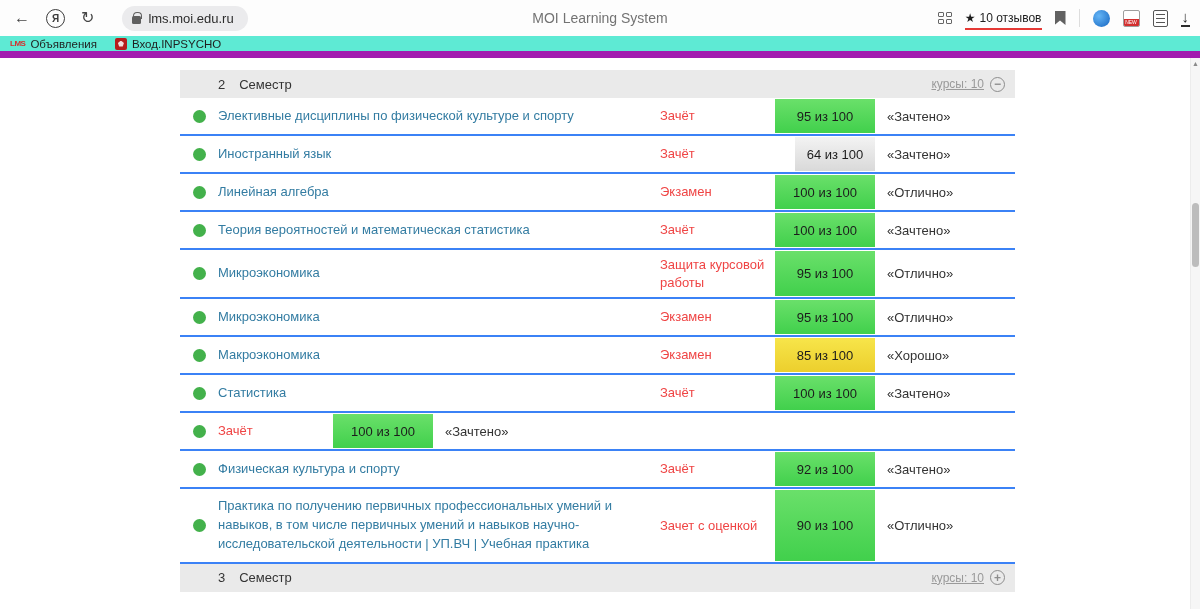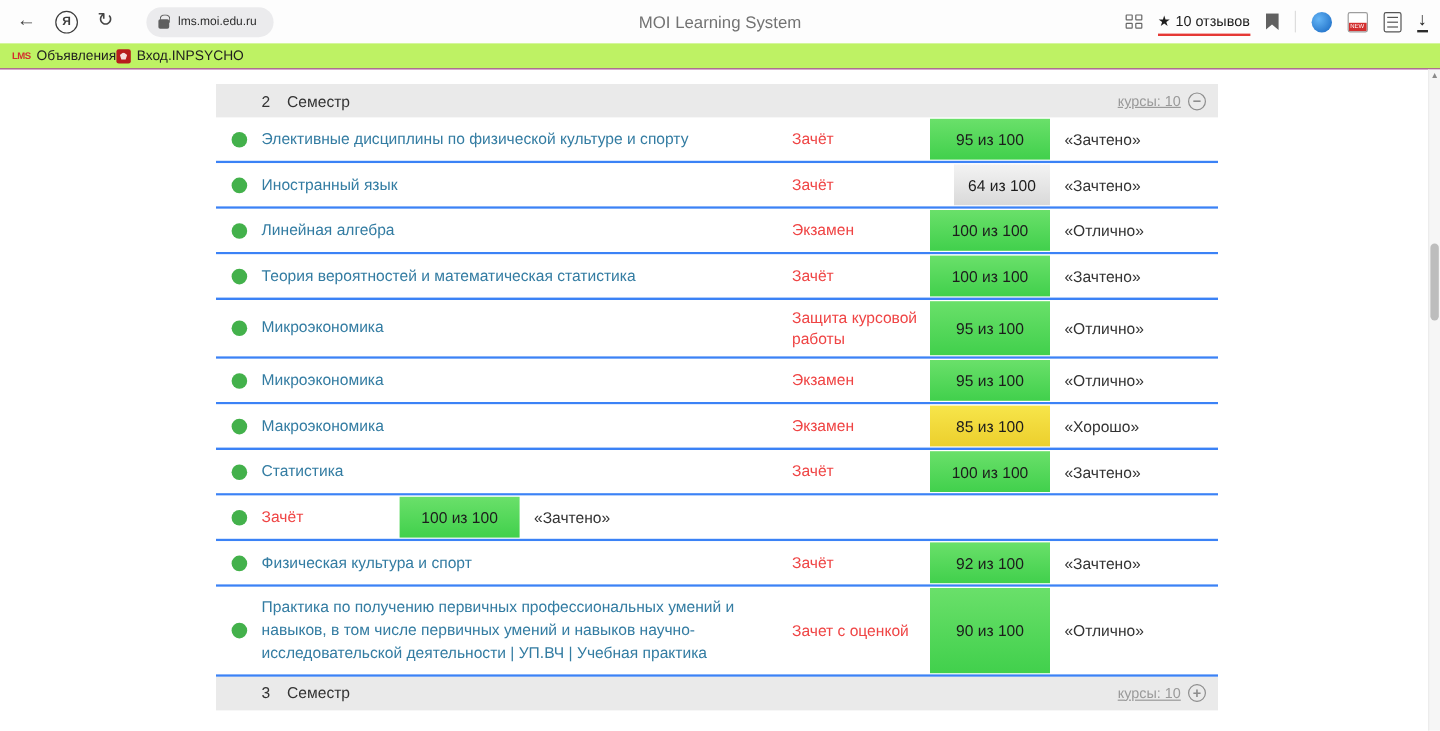--- a/index.html
+++ b/index.html
@@ -24,21 +24,21 @@
   .nav-icon { font-size:16px; color:#454545; cursor:pointer; line-height:1; }
   .ya-circle {
     width:19px; height:19px; border:1.6px solid #3c3c3c; border-radius:50%;
     display:flex; align-items:center; justify-content:center;
     font-size:10px; font-weight:bold; color:#3c3c3c;
   }
   .addr-pill {
     display:flex; align-items:center; gap:7px;
     background:#ebebed; border-radius:14px;
     height:25px; padding:0 14px 0 10px; margin-left:12px;
-    font-size:10px; color:#2c2c2c;
+    font-size:13px; color:#2c2c2c;
   }
   .lock-icon { position:relative; width:9px; height:8px; background:#5f5f5f; border-radius:1.5px; margin-top:3px; }
   .lock-icon::before {
     content:""; position:absolute; left:1px; top:-4px; width:7px; height:6px;
     border:1.5px solid #5f5f5f; border-bottom:none; border-radius:4px 4px 0 0;
   }
   .tab-title {
     position:absolute; left:0; right:0; text-align:center;
     font-size:14px; color:#737373; pointer-events:none;
   }
@@ -66,24 +66,24 @@
   .ext-cal::after { content:"NEW"; position:absolute; left:0; right:0; bottom:0;
     background:#d32f2f; color:#fff; font-size:5px; text-align:center; line-height:7px; }
   .ext-doc { width:15px; height:17px; border:1.4px solid #555; border-radius:2px; position:relative; }
   .ext-doc::after { content:""; position:absolute; left:2px; right:2px; top:3px;
     height:1.5px; background:#555; box-shadow:0 4px 0 #555, 0 8px 0 #555; }
   .dl-icon { font-size:15px; color:#2b2b2b; border-bottom:2px solid #2b2b2b; line-height:1.05; padding:0 1px; }
 
   
   .bookmarks-bar {
     height: 22px;
-    background: #bef264;
-    display:flex; align-items:center; 
+    background: #5eead4;
+    display:flex; align-items:center; gap:18px;
     padding-left:10px;
-    border-bottom:1px solid #a21caf;
+    border-bottom:7px solid #a21caf;
     font-size:11.5px; color:#1f1f1f;
   }
   .bookmark-item { display:flex; align-items:center; gap:5px; cursor:pointer; }
   .fav-lms { color:#d32f2f; font-size:8px; font-weight:bold; letter-spacing:-0.5px; }
   .fav-shield { width:12px; height:12px; background:#b71c1c; border-radius:2px; position:relative; }
   .fav-shield::after { content:""; position:absolute; left:3px; top:3px; width:6px; height:6px;
     background:#fff; clip-path:polygon(50% 0,100% 40%,80% 100%,20% 100%,0 40%); opacity:.85; }
 
   
   .content {
@@ -350,21 +350,21 @@
         <span>100 из 100</span>
       </div>
     </div>
     <div class="cell-grade">«Зачтено»</div>
   </div>
         <div class="course-row">
     <div class="cell-dot">
       <span class="dot"></span>
     </div>
     <div class="cell-name">
-      <a class="course-link">Физическая культура и спорт</a>
+      <a class="course-link">Физическая культура и спорту</a>
     </div>
     <div class="cell-type">Зачёт</div>
     <div class="cell-score">
       <div class="badge badge-green">
         <span>92 из 100</span>
       </div>
     </div>
     <div class="cell-grade">«Зачтено»</div>
   </div>
         <div class="course-row">

